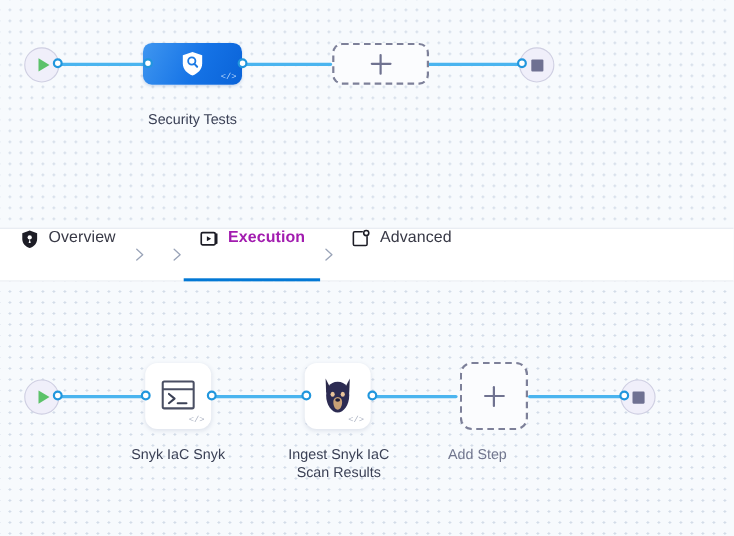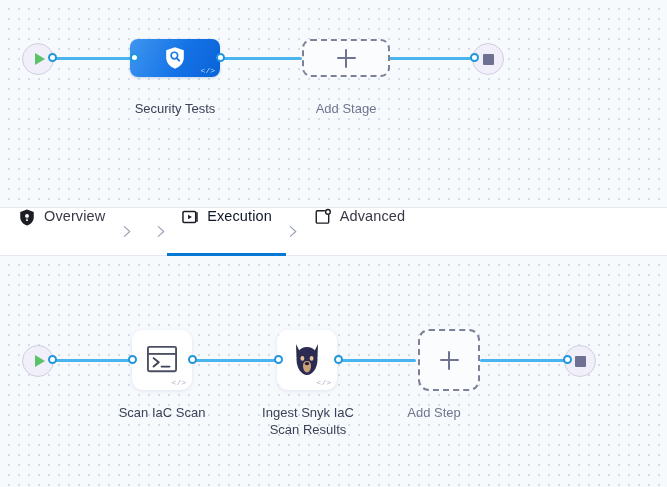--- a/index.html
+++ b/index.html
@@ -45,21 +45,21 @@
     box-sizing: border-box;
     position: relative;
     cursor: pointer;
   }
   .tab .tab-label {
     font-size: 14.5px;
     color: #383946;
     letter-spacing: 0.1px;
     white-space: nowrap;
   }
-  .tab.active .tab-label { font-weight: normal; color: #0f172a; }
+  .tab.active .tab-label { font-weight: bold; color: #a21caf; }
   .tab.active::after {
     content: "";
     position: absolute;
     left: -10px; right: -10px; bottom: 0;
     height: 3px;
     background: #0278d5;
   }
   .tab-icon { width: 18px; height: 18px; display: block; flex: none; }
   .chev {
     width: 34px; display: flex; align-items: center; justify-content: center;
@@ -191,21 +191,20 @@
           <line x1="13.9" y1="13.1" x2="16.6" y2="15.9" stroke="#1b7ae4" stroke-width="2" stroke-linecap="round"></line>
         </svg>
         <span class="code-badge">&lt;/&gt;</span>
       </div>
       <div class="port" style="left:216px; top:53px;"></div>
       <div class="node-label" style="left:95px; top:100px; width:160px;">Security Tests</div>
 
       <div class="add-node" id="add-stage-node" style="left:302px; top:39px;">
         <span class="plus"></span>
       </div>
-      <div class="node-label muted" style="left:266px; top:100px; width:160px;">Add Stage</div>
 
       <div class="port" style="left:470px; top:53px;"></div>
       <div class="terminus" style="left:472px; top:43px;">
         <div class="stop-sq"></div>
       </div>
     </div>
   </div>
 
   <div class="tabbar">
 
@@ -274,21 +273,21 @@
       <div class="step-node" style="left:132px; top:74px;">
         <svg width="32" height="30" viewBox="0 0 34 32">
           <rect x="2" y="2" width="30" height="26" rx="1.5" fill="#ffffff" stroke="#4a4f63" stroke-width="2"></rect>
           <line x1="2" y1="9.5" x2="32" y2="9.5" stroke="#4a4f63" stroke-width="2"></line>
           <polyline points="8,14 13.5,18.5 8,23" fill="none" stroke="#3b4156" stroke-width="2" stroke-linecap="round" stroke-linejoin="round"></polyline>
           <line x1="16.5" y1="23" x2="25" y2="23" stroke="#3b4156" stroke-width="2" stroke-linecap="round"></line>
         </svg>
         <span class="code-badge">&lt;/&gt;</span>
       </div>
       <div class="port" style="left:188px; top:99px;"></div>
-      <div class="node-label" style="left:82px; top:148px; width:160px;">Scan IaC Scan</div>
+      <div class="node-label" style="left:82px; top:148px; width:160px;">Snyk IaC Snyk</div>
 
       <div class="port" style="left:274px; top:99px;"></div>
       <div class="step-node" style="left:277px; top:74px;">
         <svg width="30" height="36" viewBox="0 0 30 36">
           <path d="M4 2 L9.5 13 L4.5 15 Z" fill="#2b2a4a"></path>
           <path d="M26 2 L20.5 13 L25.5 15 Z" fill="#2b2a4a"></path>
           <path d="M15 5 C22.5 5 25.5 11 25.5 17.5 C25.5 26 20.5 33 15 33 C9.5 33 4.5 26 4.5 17.5 C4.5 11 7.5 5 15 5 Z" fill="#2c2b52"></path>
           <ellipse cx="10.4" cy="16.4" rx="1.9" ry="2.3" fill="#e8c39a"></ellipse>
           <ellipse cx="19.6" cy="16.4" rx="1.9" ry="2.3" fill="#e8c39a"></ellipse>
           <path d="M15 19 C17.6 19 19 21 19 23.5 C19 27.5 17.2 30.5 15 30.5 C12.8 30.5 11 27.5 11 23.5 C11 21 12.4 19 15 19 Z" fill="#c9a176"></path>

